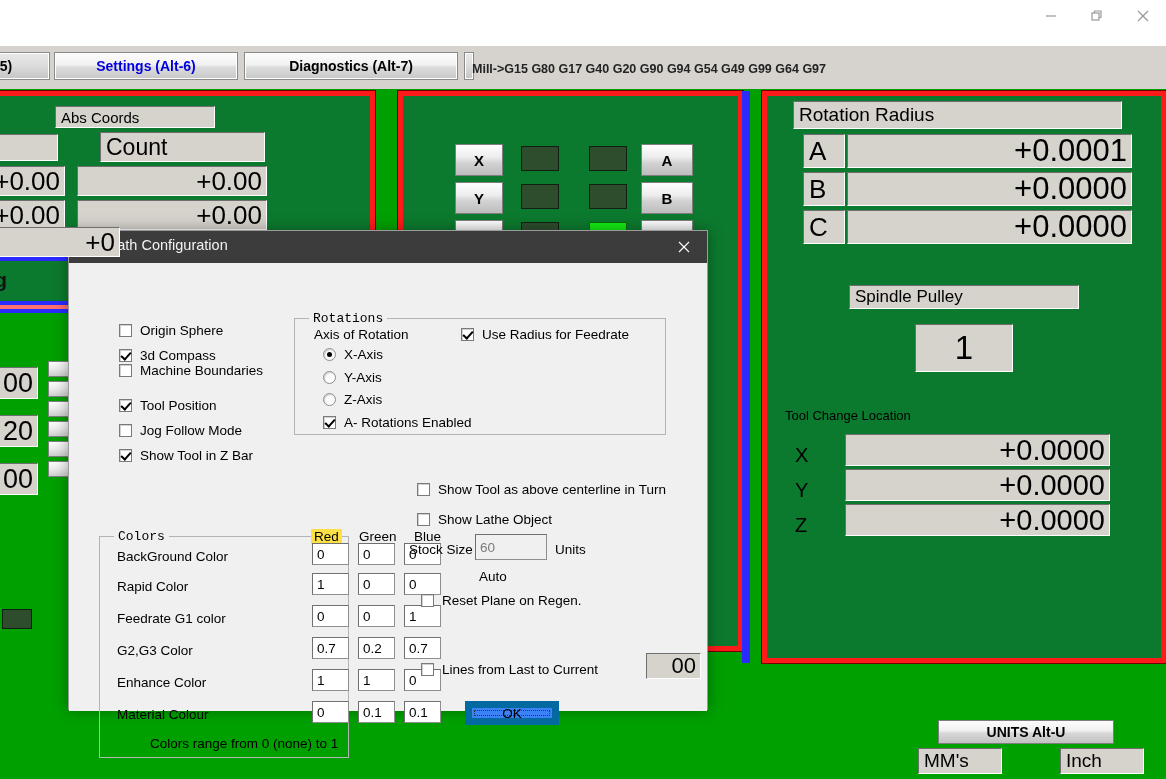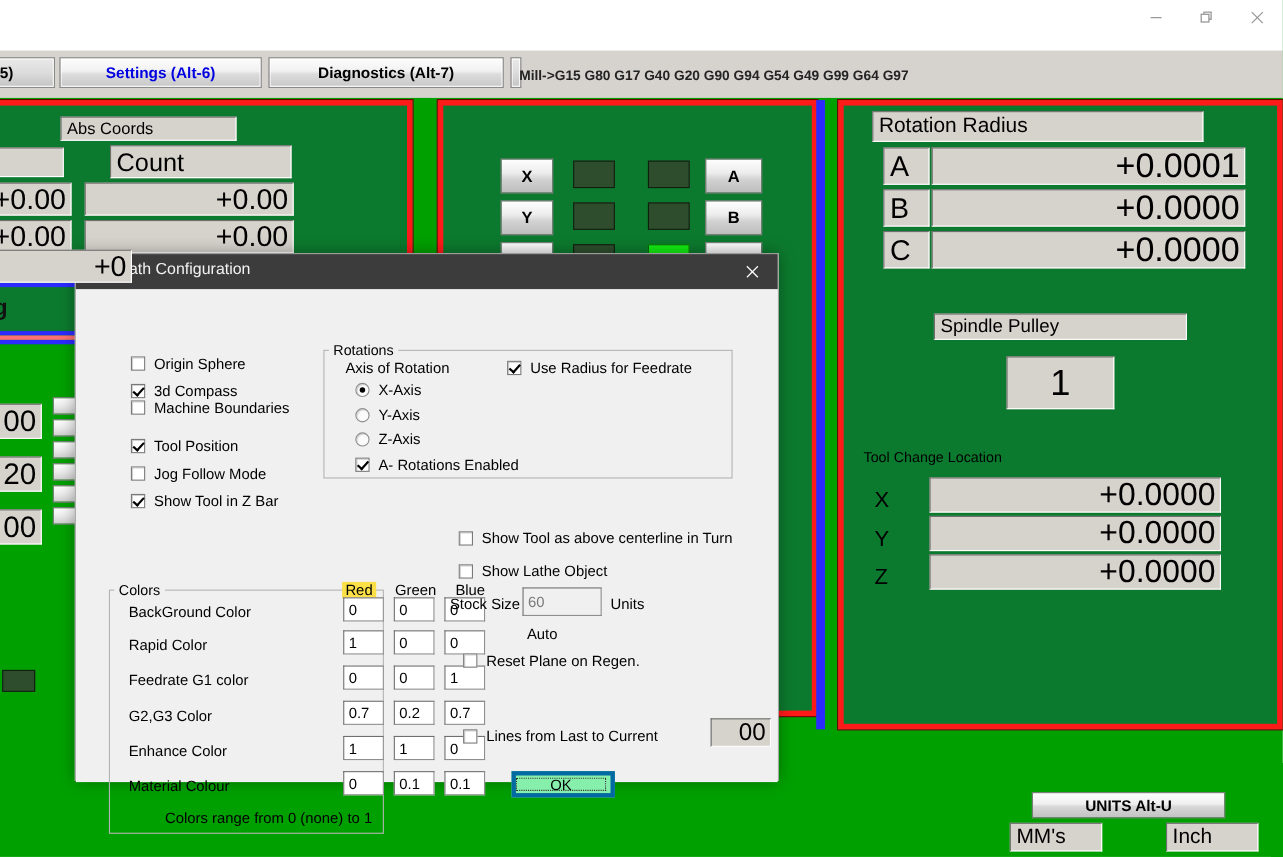--- a/index.html
+++ b/index.html
@@ -151,39 +151,39 @@
   .rdobox.on::after{
     content:"";position:absolute;left:3px;top:3px;width:5px;height:5px;
     border-radius:50%;background:#000;
   }
 
   .group{
     position:absolute;border:1px solid #b4b4b4;box-sizing:border-box;
   }
   .group-title{
     position:absolute;background:#f0f0f0;padding:0 4px;
-    font-size:13px;color:#000;top:-8px;left:4px;
+    font-size:13px;color:#000;top:-8px;left:14px;font-family:Liberation Mono, monospace;
   }
   .glabel{
     position:absolute;font-size:13.5px;color:#000;white-space:nowrap;
   }
   .tbox{
     position:absolute;background:#ffffff;
     border:1px solid #8e8e8e;
     border-top-color:#6f6f6f;border-left-color:#6f6f6f;
     box-sizing:border-box;
     display:flex;align-items:center;padding-left:4px;
     font-size:13.5px;color:#000;
   }
   .tbox.dim{background:#f0f0f0;color:#7a7a7a;}
   #ok-button{
     position:absolute;
-    background:#86efac;border:4px solid #0369a1;
+    background:#3b82f6;border:7px solid #0369a1;
     box-sizing:border-box;
-    display:flex;align-items:center;justify-content:flex-start;
+    display:flex;align-items:center;justify-content:center;
   }
   #ok-button .inner{
     width:calc(100% - 6px);height:calc(100% - 6px);
     border:1px dotted #333;
     display:flex;align-items:center;justify-content:center;
     font-size:13.5px;color:#000;
   }
 
   
   #units-btn{
@@ -287,21 +287,21 @@
     <div class="ledoff" style="left:248px;top:282px;width:28px;height:18px;"></div>
     <div class="btn3d" style="left:248px;top:310px;width:46px;height:20px;"></div>
 
     <div class="lcd right" style="left:248px;top:530px;width:55px;height:26px;font-size:22px;">00</div>
   </div>
 
   <div class="lcd right" style="left:646px;top:564px;width:55px;height:26px;font-size:22px;z-index:1;">00</div>
   <div class="abs" style="left:742px;top:2px;width:8px;height:572px;background:#2b2bff;"></div>
 
   <div class="redpanel" style="left:762px;top:2px;width:404px;height:572px;">
-    <div class="lcd left" style="left:26px;top:5px;width:301px;height:28px;font-size:19px;">Rotation Radius</div>
+    <div class="lcd left" style="left:26px;top:5px;width:329px;height:28px;font-size:19px;">Rotation Radius</div>
 
     <div class="lcd left" style="left:36px;top:38px;width:42px;height:34px;font-size:26px;">A</div>
     <div class="lcd right" style="left:80px;top:38px;width:285px;height:34px;font-size:31px;">+0.0001</div>
 
     <div class="lcd left" style="left:36px;top:76px;width:42px;height:34px;font-size:26px;">B</div>
     <div class="lcd right" style="left:80px;top:76px;width:285px;height:34px;font-size:31px;">+0.0000</div>
 
     <div class="lcd left" style="left:36px;top:114px;width:42px;height:34px;font-size:26px;">C</div>
     <div class="lcd right" style="left:80px;top:114px;width:285px;height:34px;font-size:31px;">+0.0000</div>
 

